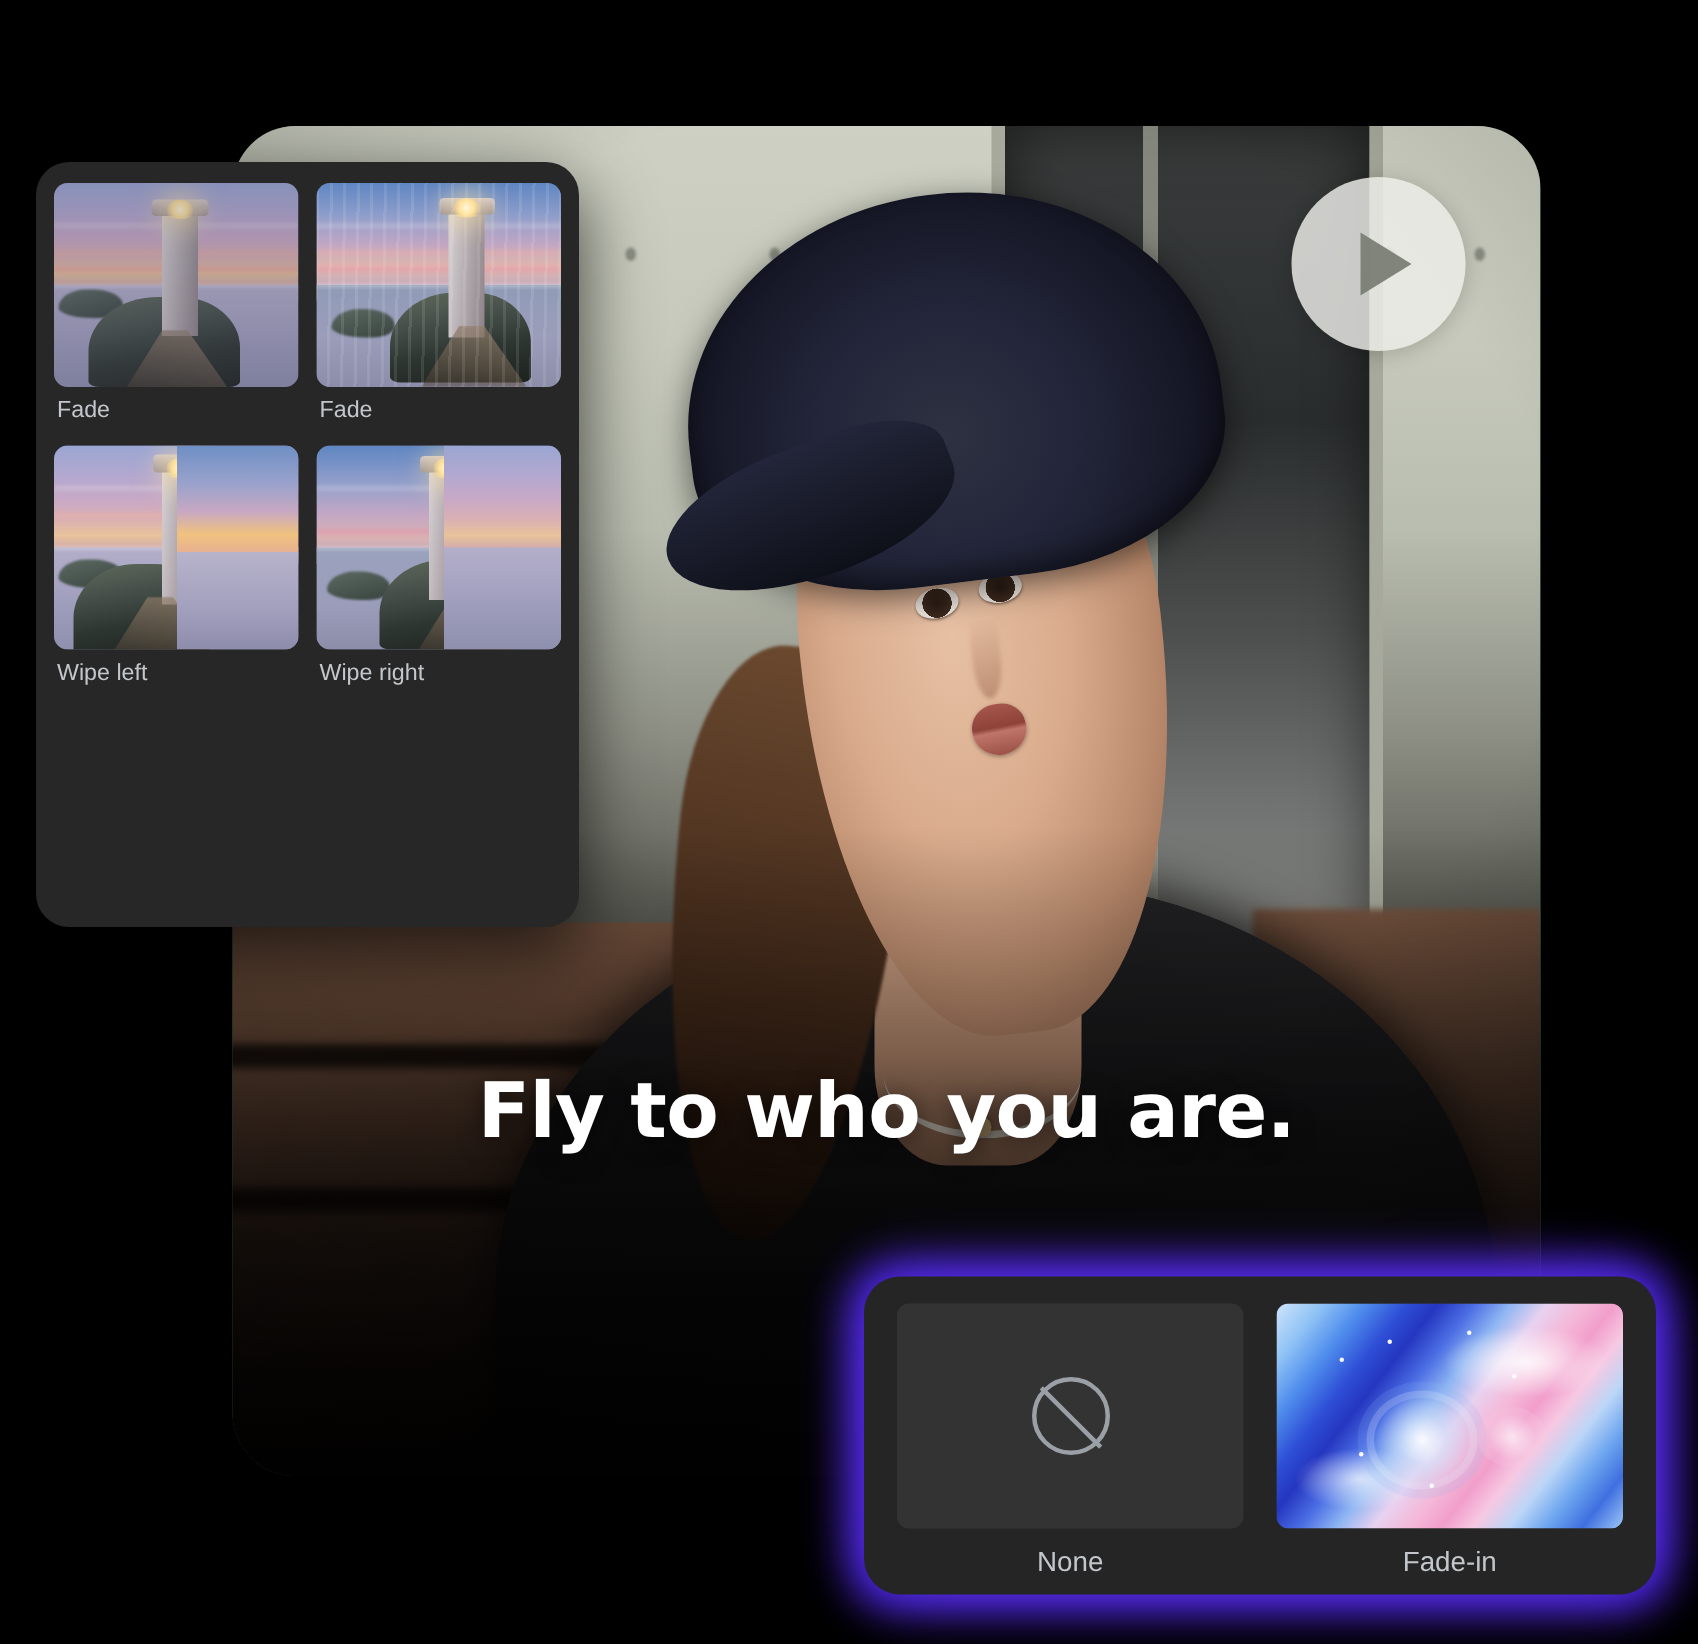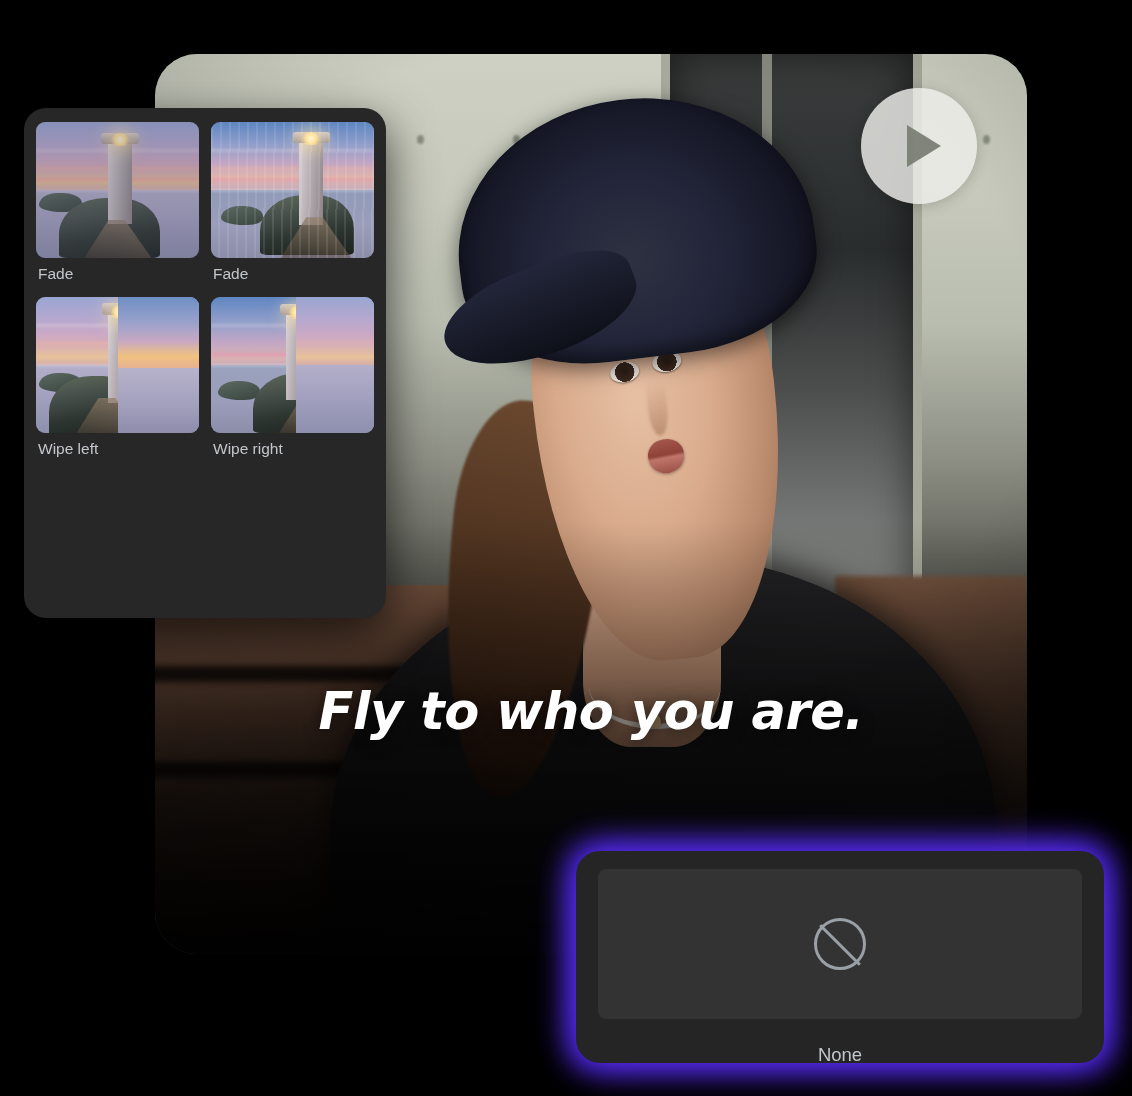--- a/index.html
+++ b/index.html
@@ -7,24 +7,23 @@
   html,body{background:#000;}
   body{
     width:1132px;height:1096px;position:relative;overflow:hidden;
     font-family:"Liberation Sans","DejaVu Sans",sans-serif;
     -webkit-font-smoothing:antialiased;
   }
   .stage{position:absolute;inset:0;background:#000;}
 
   
   .video-card{
-    position:absolute;left:155px;top:54px;width:872px;height:900px;
+    position:absolute;left:155px;top:84px;width:872px;height:900px;
     border-radius:42px;overflow:hidden;background:#14532d;
     box-shadow:0 18px 60px rgba(0,0,0,.85);
-    font-style:italic;
   }
   .video-photo{position:absolute;inset:0;overflow:hidden;}
 
   
   .bg-wall{
     position:absolute;inset:0;
     background:
       linear-gradient(180deg,#cdd0c2 0%,#c6c9bb 16%,#b9bdaf 30%,#8d8f84 45%,#4e4f48 62%,#2a2a26 78%,#141411 100%);
   }
   .bg-window{
@@ -271,21 +270,21 @@
   }
   .anim-item{flex:1;min-width:0;cursor:pointer;}
   .anim-thumb{
     width:100%;height:150px;border-radius:8px;overflow:hidden;position:relative;
     background:#333;
   }
   .anim-thumb.none{
     background:#333;display:flex;align-items:center;justify-content:center;
   }
   .anim-label{
-    text-align:center;font-size:18.5px;color:#c3c7cb;padding-top:25px;
+    text-align:center;font-size:18.5px;color:#c3c7cb;padding-top:11px;
     white-space:nowrap;overflow:hidden;text-overflow:ellipsis;
   }
   
   .marble{position:absolute;inset:0;
     background:
       radial-gradient(40% 26% at 72% 26%,rgba(255,255,255,.85) 0%,rgba(255,255,255,0) 60%),
       radial-gradient(30% 22% at 24% 78%,rgba(255,255,255,.7) 0%,rgba(255,255,255,0) 62%),
       linear-gradient(128deg,
         #cfe4fb 0%, #8fc2f5 9%, #4f8ded 17%,
         #2e4fd6 25%, #2536c0 31%, #4b6ee4 38%,
@@ -459,18 +458,33 @@
     <div class="anim-glow2"></div>
     <div class="anim-panel">
 
       <div class="anim-item">
         <div class="anim-thumb none">
           <div class="none-icon"></div>
         </div>
         <div class="anim-label">None</div>
       </div>
 
+      <div class="anim-item">
+        <div class="anim-thumb">
+          <div class="marble">
+            <div class="swirl"></div>
+              <div class="swirl2"></div>
+            <span class="spk" style="left:18%;top:24%"></span>
+            <span class="spk" style="left:32%;top:16%"></span>
+            <span class="spk" style="left:55%;top:12%"></span>
+            <span class="spk" style="left:68%;top:31%"></span>
+            <span class="spk" style="left:24%;top:66%"></span>
+            <span class="spk" style="left:44%;top:80%"></span>
+          </div>
+        </div>
+        <div class="anim-label">Fade-in</div>
+      </div>
 
 
     </div>
   </div>
 
 </div>
 
 </body></html>

